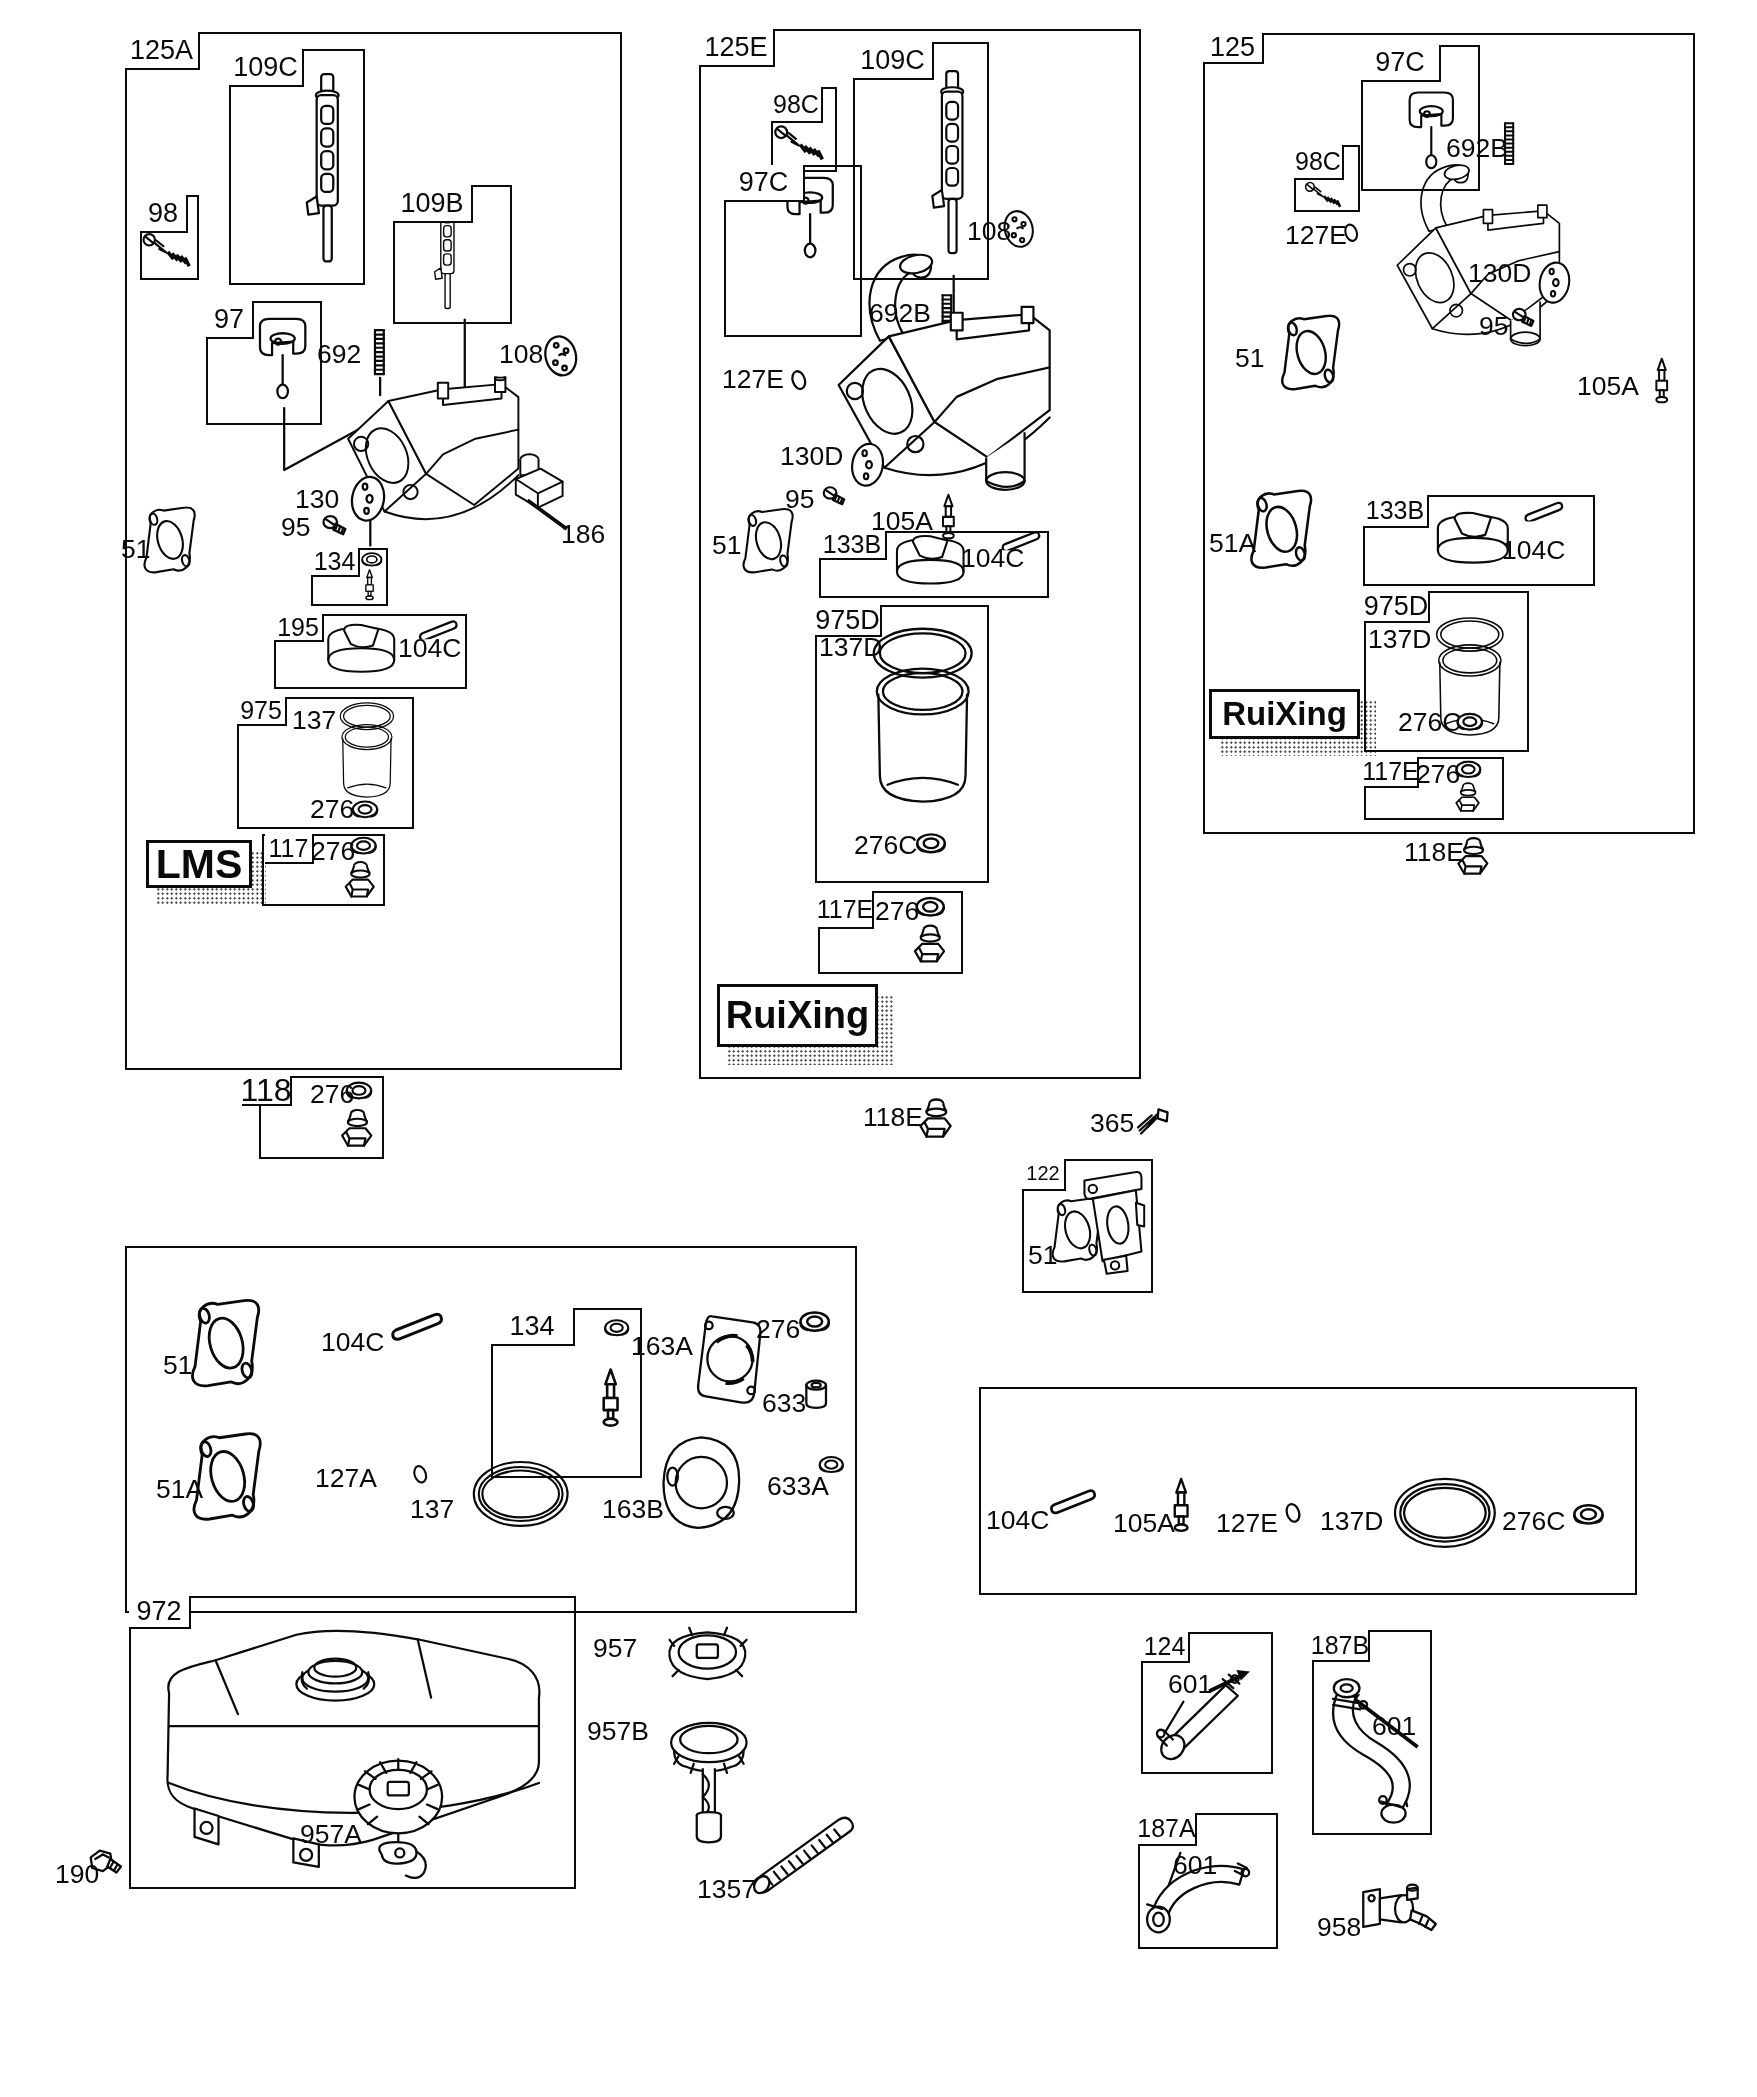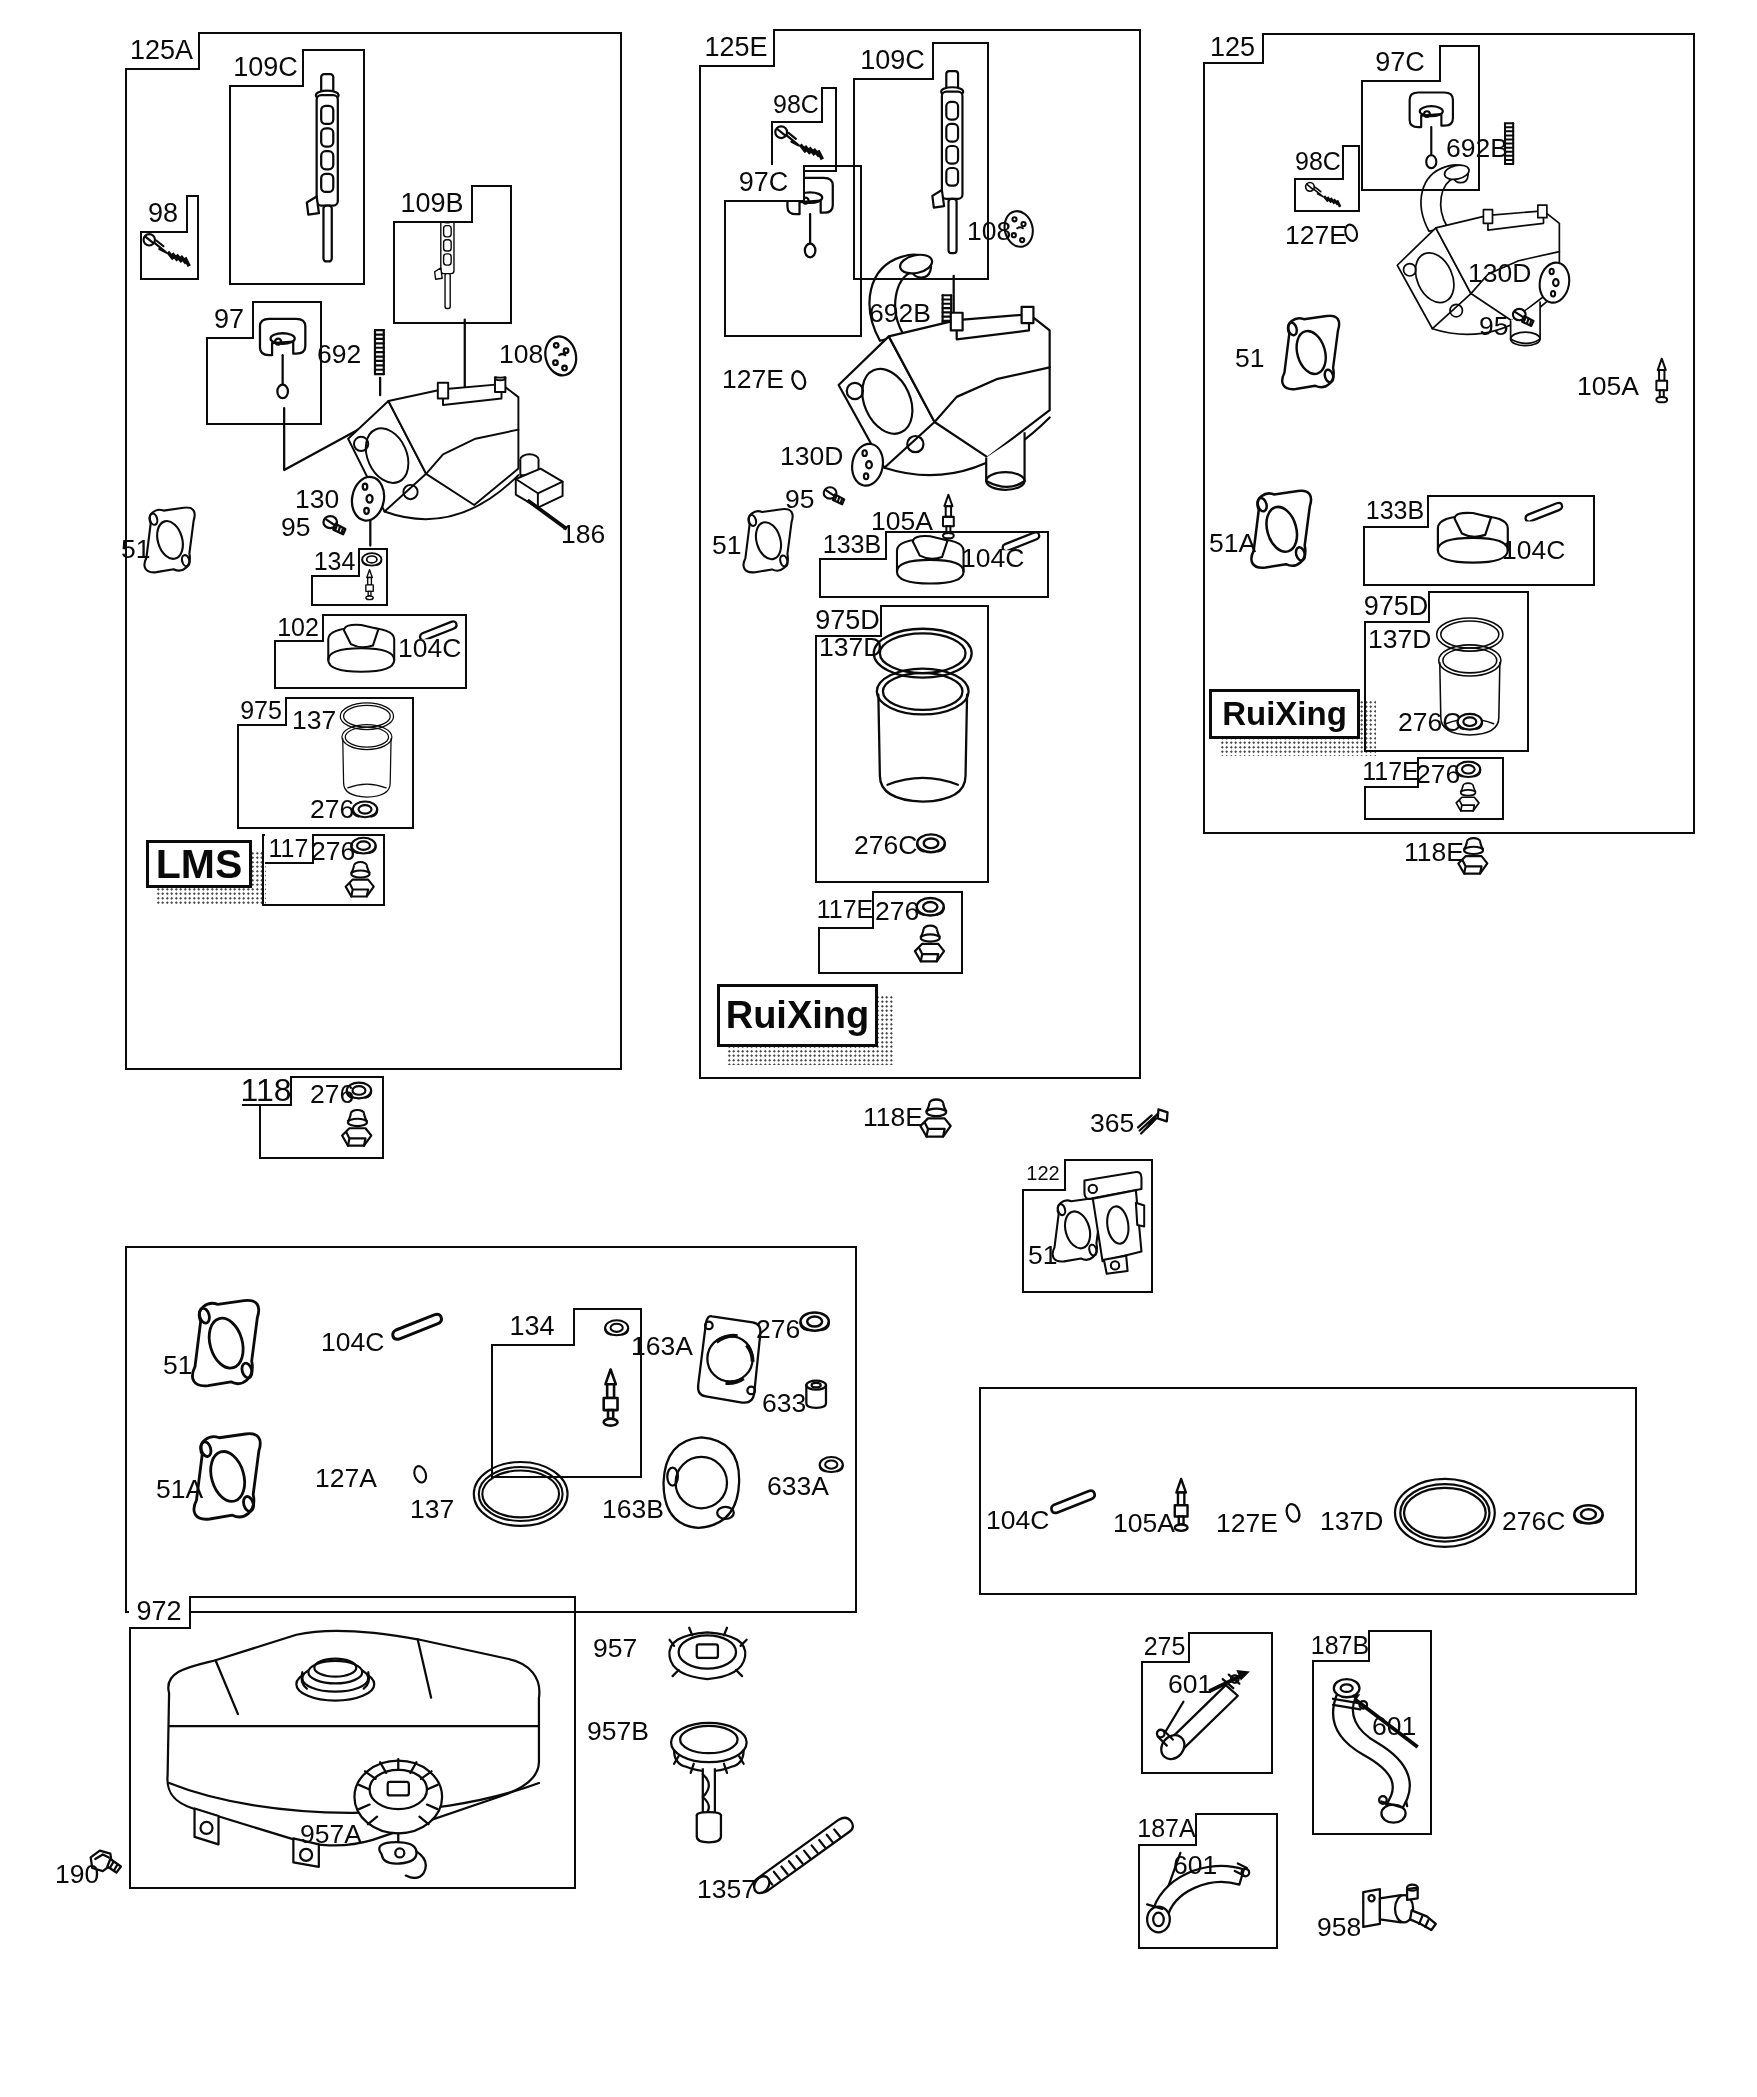--- a/index.html
+++ b/index.html
@@ -419,21 +419,21 @@
   <div class="box" style="left:393px;top:185px;width:115px;height:135px"></div>
   <div class="cell" style="left:393px;top:185px;width:78px;height:36px">109B</div>
 
   <div class="box" style="left:206px;top:301px;width:112px;height:120px"></div>
   <div class="cell" style="left:206px;top:301px;width:46px;height:36px">97</div>
 
   <div class="box" style="left:311px;top:548px;width:73px;height:54px"></div>
   <div class="cell" style="left:311px;top:548px;width:47px;height:26.5px;font-size:25px">134</div>
 
   <div class="box" style="left:274px;top:614px;width:189px;height:71px"></div>
-  <div class="cell" style="left:274px;top:614px;width:48px;height:26px;font-size:25px">102</div>
+  <div class="cell" style="left:274px;top:614px;width:48px;height:26px;font-size:25px">195</div>
 
   <div class="box" style="left:237px;top:697px;width:173px;height:128px"></div>
   <div class="cell" style="left:237px;top:697px;width:48px;height:26.5px;font-size:25px">975</div>
 
   <div class="dots" style="left:156px;top:851px;width:110px;height:53px"></div>
   <div class="logo" style="left:146px;top:840px;width:100px;height:42px;font-size:41px">LMS</div>
 
   <div class="box" style="left:262px;top:834px;width:119px;height:68px"></div>
   <div class="cell" style="left:265px;top:834px;width:47px;height:28px;font-size:25px">117</div>
 
@@ -492,21 +492,21 @@
 
   <div class="box" style="left:491px;top:1308px;width:147px;height:166px"></div>
   <div class="cell" style="left:491px;top:1308px;width:82px;height:36px">134</div>
 
   <div class="box" style="left:979px;top:1387px;width:654px;height:204px"></div>
 
   <div class="box" style="left:129px;top:1596px;width:443px;height:289px"></div>
   <div class="cell" style="left:129px;top:1596px;width:60px;height:31px">972</div>
 
   <div class="box" style="left:1141px;top:1632px;width:128px;height:138px"></div>
-  <div class="cell" style="left:1141px;top:1632px;width:47px;height:29px;font-size:25px">275</div>
+  <div class="cell" style="left:1141px;top:1632px;width:47px;height:29px;font-size:25px">124</div>
 
   <div class="box" style="left:1312px;top:1630px;width:116px;height:201px"></div>
   <div class="cell" style="left:1312px;top:1630px;width:56px;height:30px;font-size:25px">187B</div>
 
   <div class="box" style="left:1138px;top:1813px;width:136px;height:132px"></div>
   <div class="cell" style="left:1138px;top:1813px;width:57px;height:31px;font-size:25px">187A</div>
 
   <div class="lbl" style="left:317px;top:339px">692</div>
   <div class="lbl" style="left:499px;top:339px">108</div>
   <div class="lbl" style="left:295px;top:484px">130</div>

